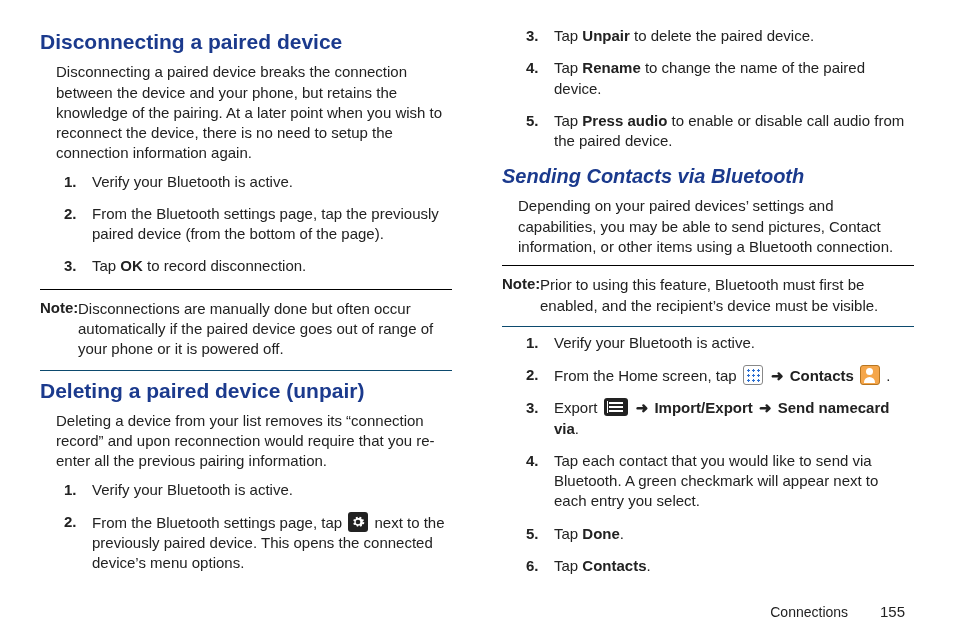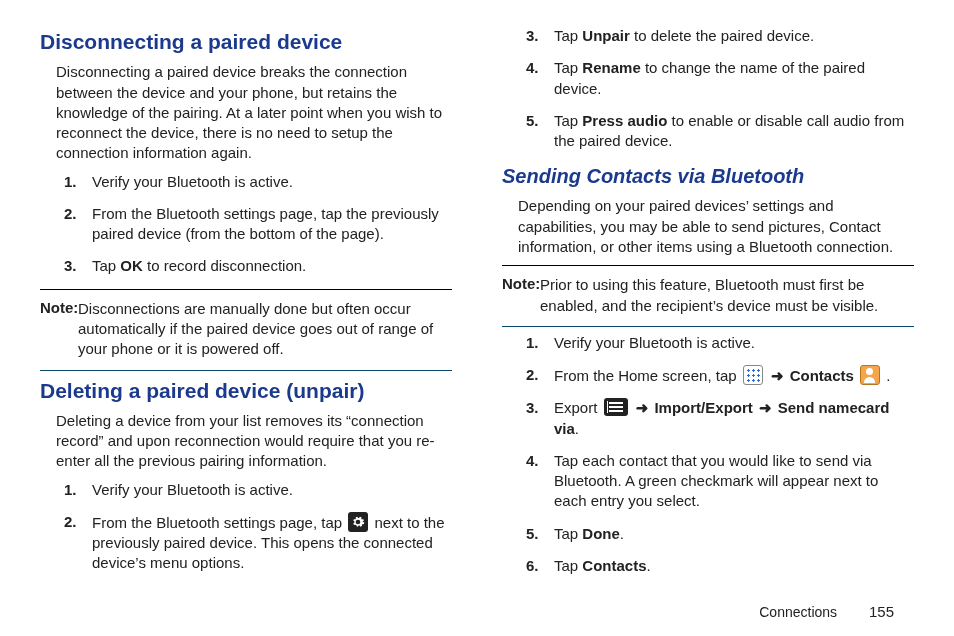--- a/index.html
+++ b/index.html
@@ -134,21 +134,21 @@
   }
   .ic-menu::before {
     content:"";
     position:absolute;
     left:3px; top:3px; bottom:3px;
     width:1px; background:#fff;
   }
   .footer {
     position: absolute;
     bottom: 16px;
-    right: 60px;
+    right: 49px;
     font-size: 14px;
     color: #222;
   }
   .footer .pnum { display:inline-block; margin-left: 28px; font-size:15px;}
 </style>
 </head>
 <body>
 
 <div class="page">
 

